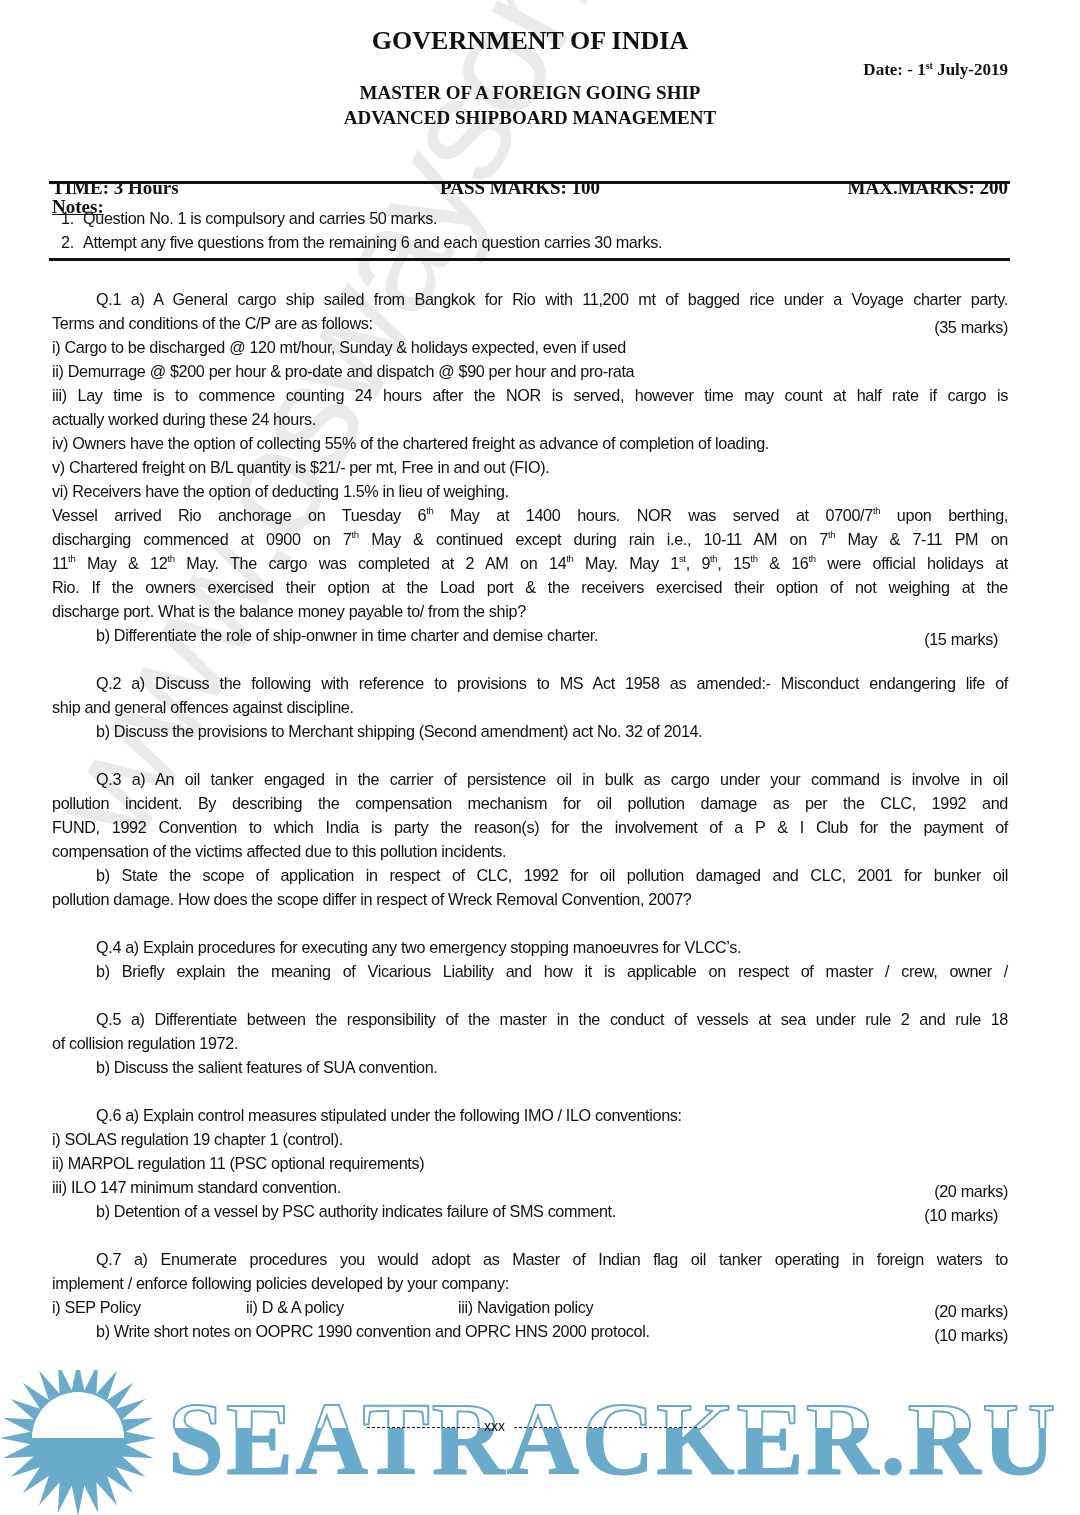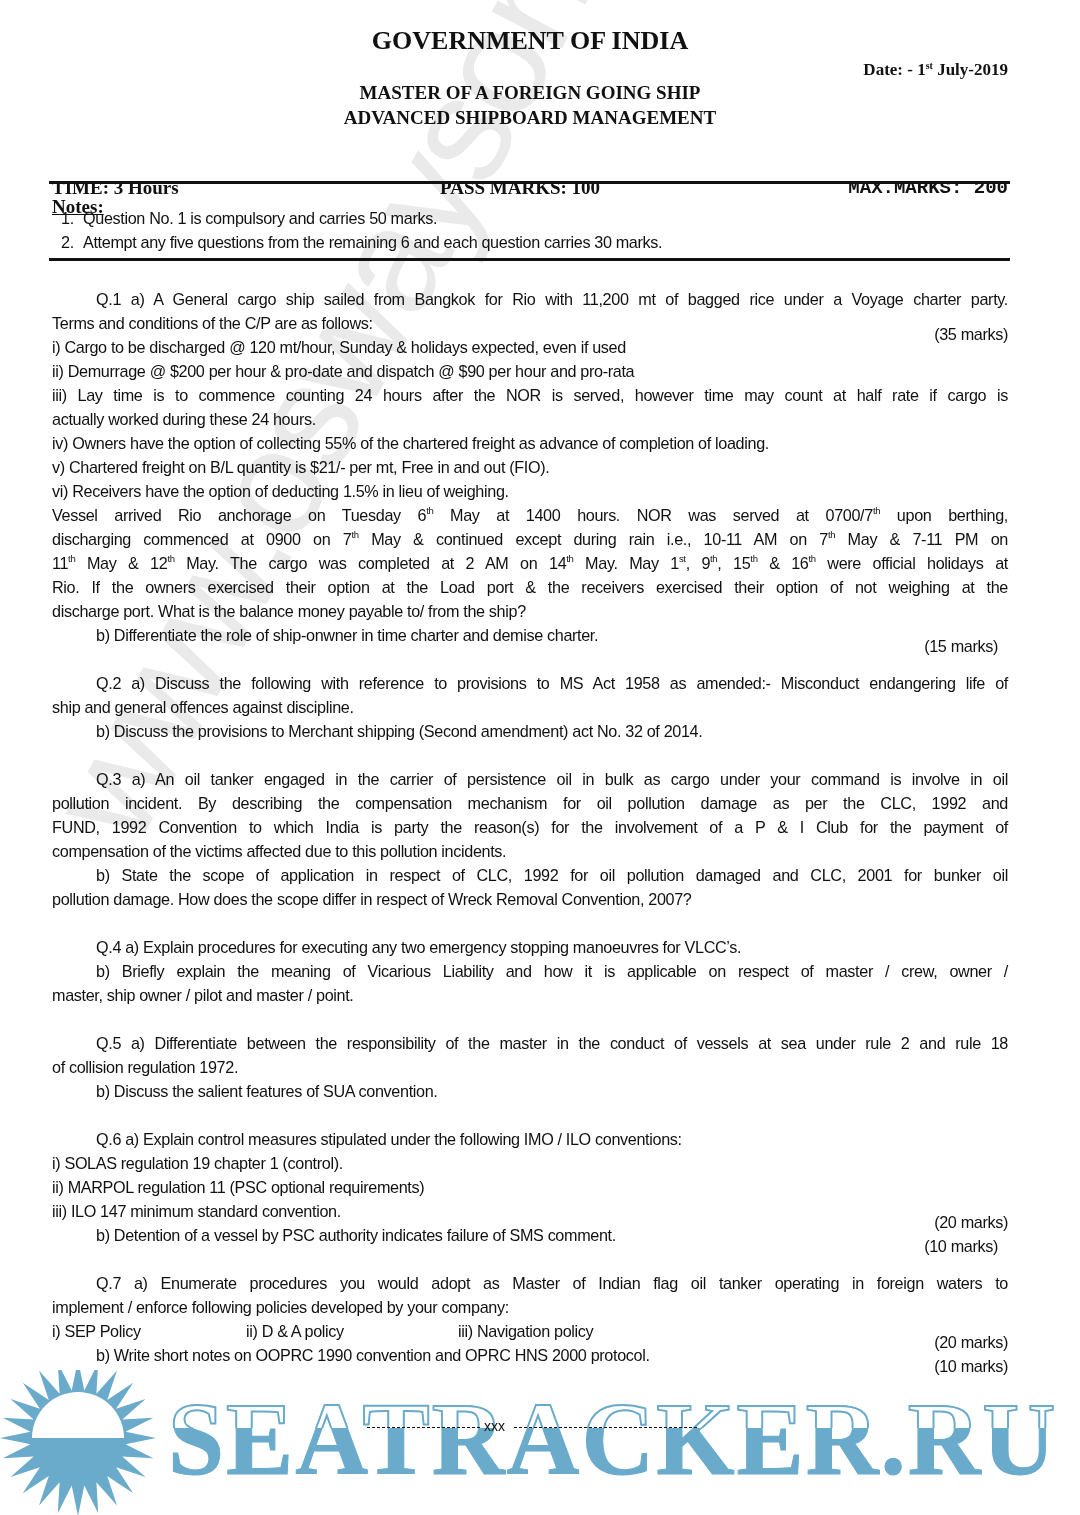--- a/index.html
+++ b/index.html
@@ -11,37 +11,37 @@
 
   #gov-title { position: absolute; top: 26px; left: 0; width: 1060px; text-align: center; font-size: 26px; }
   #date { position: absolute; top: 60px; right: 72px; font-size: 17px; }
   #date sup { font-size: 10px; vertical-align: 6px; line-height: 0; }
   #sub1 { position: absolute; top: 82px; left: 0; width: 1060px; text-align: center; font-size: 19px; }
   #sub2 { position: absolute; top: 107px; left: 0; width: 1060px; text-align: center; font-size: 19px; }
 
   #meta-row { position: absolute; top: 156px; left: 52px; width: 956px; height: 24px; font-size: 19px; margin-top: 21px; }
   #meta-row .time { position: absolute; left: 0; top: 0; }
   #meta-row .pass { position: absolute; left: 388px; top: 0; }
-  #meta-row .max { position: absolute; right: 0; top: 0; font-family: Liberation Mono, monospace; }
+  #meta-row .max { position: absolute; right: 0; top: 0; }
   .rule { position: absolute; left: 49px; width: 961px; height: 3px; background: #111; }
   #rule1 { top: 181px; }
   #rule2 { top: 258px; }
 
   #notes-title { position: absolute; top: 196px; left: 52px; font-size: 19px; text-decoration: underline; }
   .note { position: absolute; left: 52px; text-align: center; }
   .note .num { display: inline-block; width: 31px; }
   #note1 { top: 209px; }
   #note2 { top: 233px; }
 
   #questions { position: absolute; top: 287px; left: 52px; width: 956px; }
   .line { height: 24px; line-height: 24px; white-space: nowrap; position: relative; }
   .line.just { text-align: justify; text-align-last: justify; white-space: normal; }
   .gap { height: 24px; }
   .bold { font-weight: normal; margin-left: 44px; }
-  .marks { position: absolute; right: 0; top: 11px; }
+  .marks { position: absolute; right: 0; top: 4px; }
   .marks.in { right: 10px; }
   .line sup { font-size: 9.5px; vertical-align: 7px; line-height: 0; }
   .col2 { position: absolute; left: 194px; top: 0; }
   .col3 { position: absolute; left: 386px; top: 0; margin-left: 20px; }
 
   #wm-diag { position: absolute; left: 90px; top: 740px; transform: rotate(-62deg); transform-origin: left center;
     font-family: "Liberation Sans", "DejaVu Sans", sans-serif; font-size: 150px; color: #d9d9d9; opacity: 0.55;
     white-space: nowrap; pointer-events: none; letter-spacing: -4px; }
 
   #footer-sep { position: absolute; top: 1402px; left: 367px; width: 330px; height: 20px; font-family: "Liberation Sans", sans-serif; font-size: 14px; margin-top: 16px; }
@@ -116,21 +116,20 @@
       <div class="line just">FUND, 1992 Convention to which India is party the reason(s) for the involvement of a P &amp; I Club for the payment of</div>
       <div class="line">compensation of the victims affected due to this pollution incidents.</div>
       <div class="line just"><span class="bold">b)</span><span> State the scope of application in respect of CLC, 1992 for oil pollution damaged and CLC, 2001 for bunker oil</span></div>
       <div class="line">pollution damage. How does the scope differ in respect of Wreck Removal Convention, 2007?</div>
     </div>
     <div class="gap"></div>
 
     <div>
       <div class="line"><span class="bold">Q.4 a)</span><span> Explain procedures for executing any two emergency stopping manoeuvres for VLCC’s.</span></div>
       <div class="line just"><span class="bold">b)</span><span> Briefly explain the meaning of Vicarious Liability and how it is applicable on respect of master / crew, owner /</span></div>
-      <div class="line">master, ship owner / pilot and master / point.</div>
     </div>
     <div class="gap"></div>
 
     <div>
       <div class="line just"><span class="bold">Q.5 a)</span><span> Differentiate between the responsibility of the master in the conduct of vessels at sea under rule 2 and rule 18</span></div>
       <div class="line">of collision regulation 1972.</div>
       <div class="line"><span class="bold">b)</span><span> Discuss the salient features of SUA convention.</span></div>
     </div>
     <div class="gap"></div>
 

